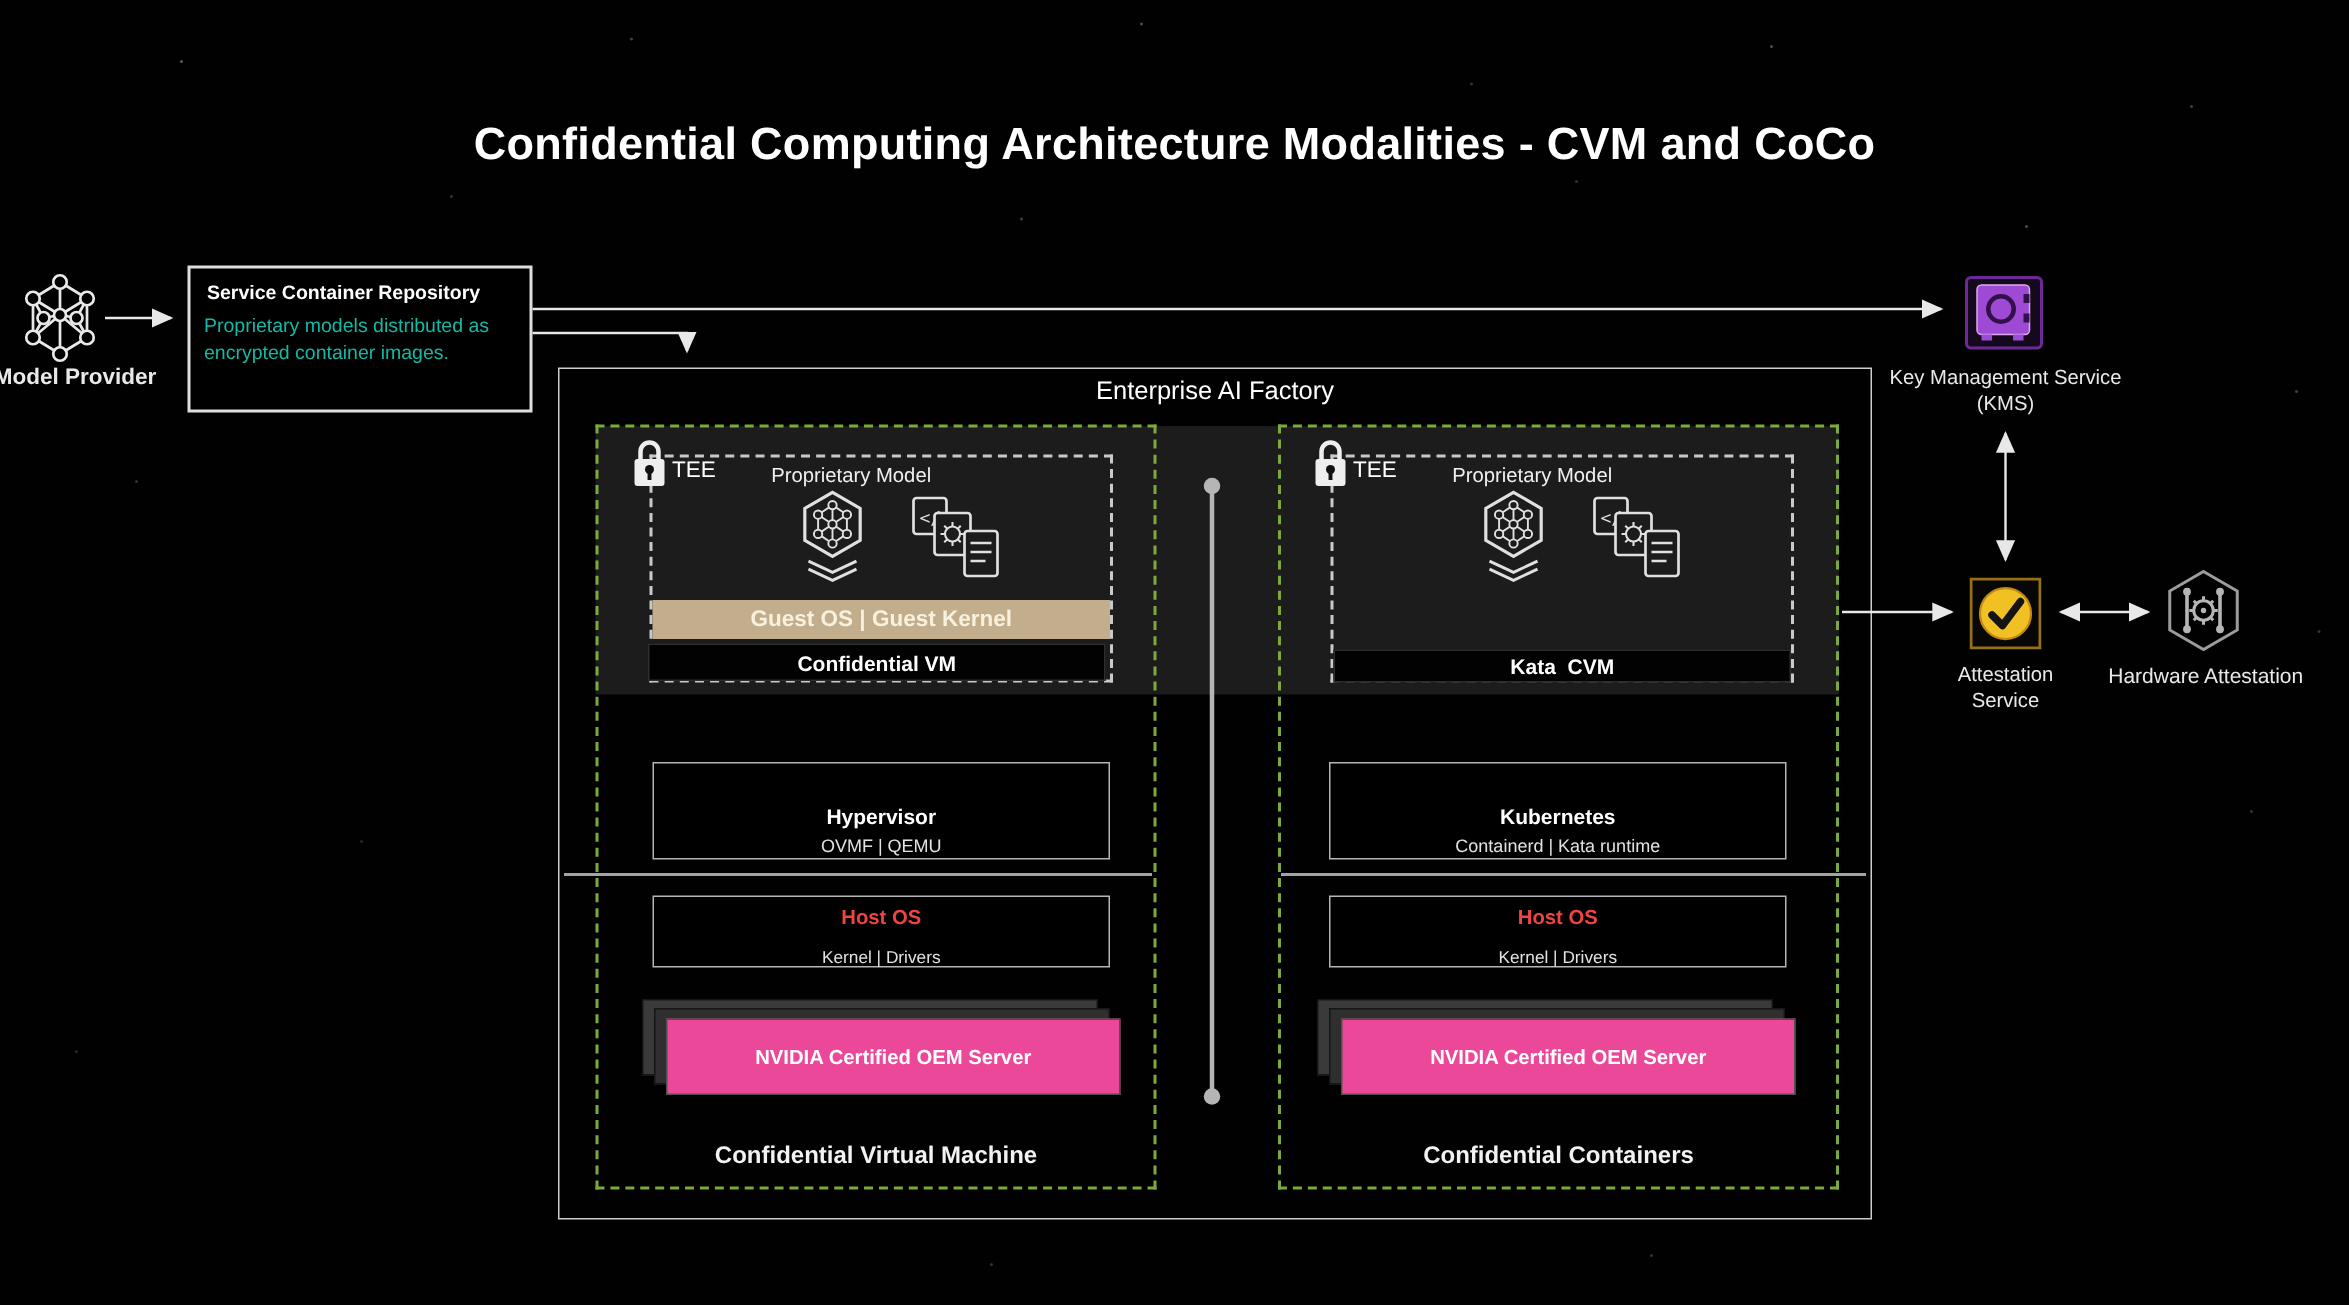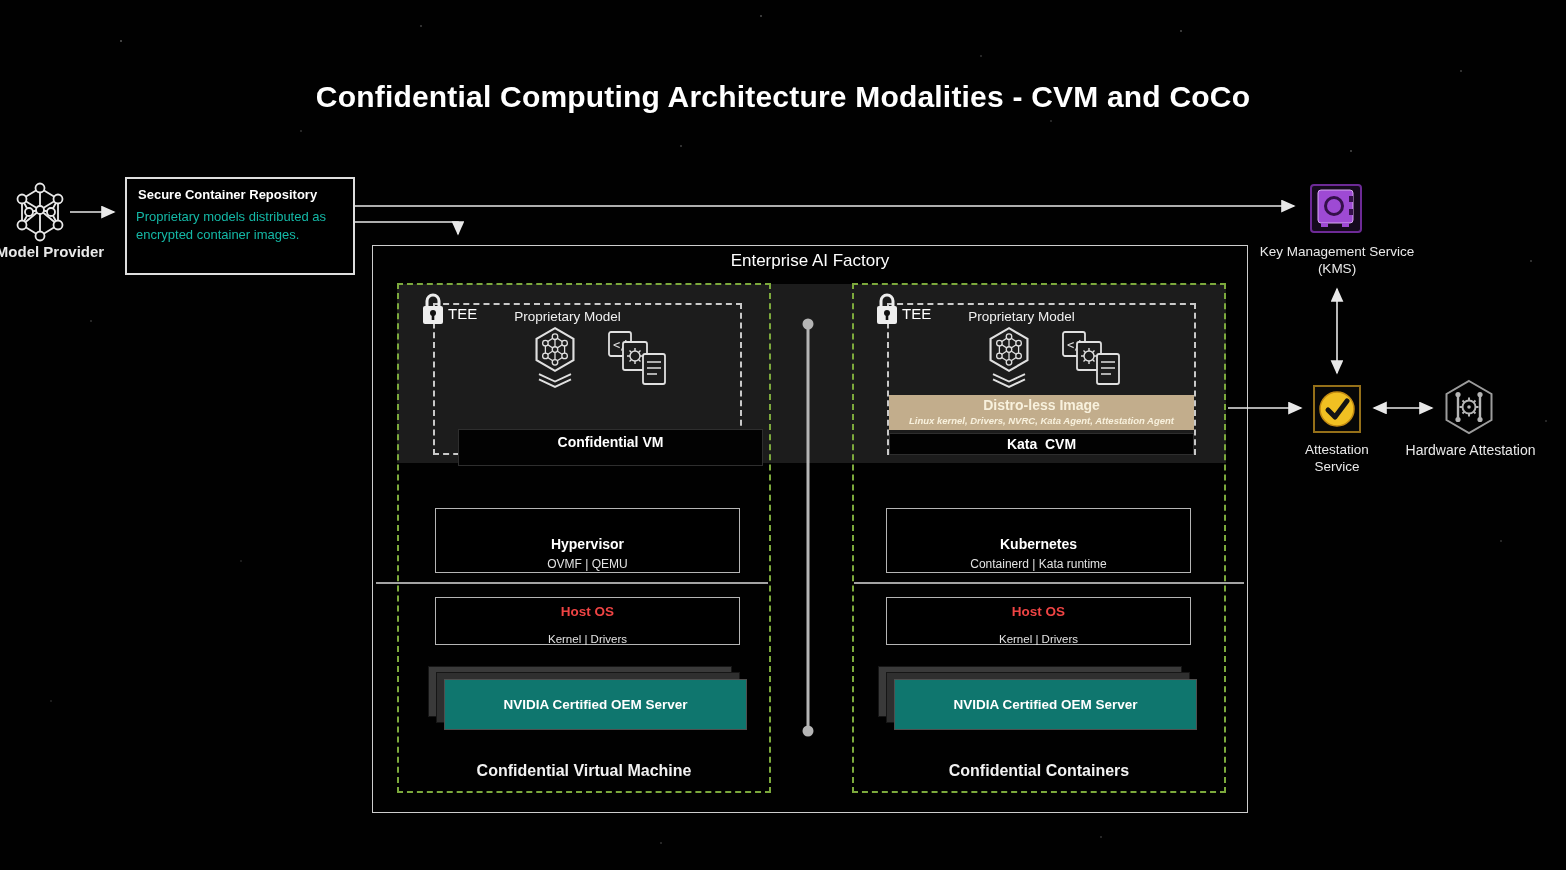--- a/index.html
+++ b/index.html
@@ -46,21 +46,21 @@
   .stack-title{font-size:14px;font-weight:700;margin-top:27px;color:#fff;}
   .stack-sub{font-size:12px;margin-top:5px;color:#e2e2e2;}
   .hostos-box{width:305px;height:48px;border:1px solid #b5b5b5;background:#000;box-sizing:border-box;}
   .hostos-title{font-size:13.5px;font-weight:700;margin-top:6px;color:#ef4444;}
   .hostos-sub{font-size:11.5px;margin-top:14px;color:#e2e2e2;}
 
   .divider{height:2px;background:#a3a3a3;}
 
   .srv-layer{width:304px;height:51px;box-sizing:border-box;border:1px solid #161616;}
   .srv-l3{background:#3a3a3a;} .srv-l2{background:#2f2f2f;}
-  .srv-main{width:303px;height:51px;background:#0f766e;border:1px solid #4f4f4f;box-sizing:border-box;
+  .srv-main{width:303px;height:51px;background:#ec4899;border:1px solid #4f4f4f;box-sizing:border-box;
             line-height:50px;font-size:13.5px;font-weight:700;color:#fff;}
 
   .col-caption{width:374px;font-size:16px;font-weight:700;color:#f2f2f2;}
 
   .side-label{font-size:13.5px;font-weight:400;color:#e9e9e9;line-height:1.25;}
   .mp-label{font-size:15px;font-weight:600;color:#e9e9e9;}
 </style>
 </head>
 <body>
 
@@ -105,21 +105,21 @@
           <circle cx="39" cy="30" r="4"></circle>
         <circle cx="10" cy="43" r="4.5"></circle>
           <circle cx="46" cy="43" r="4.5"></circle>
           <circle cx="28" cy="54" r="4.5"></circle>
       </g>
     </g>
   </svg>
   <div class="abs ctr mp-label" style="left:-10px;top:243px;width:120px">Model Provider</div>
 
   <div class="abs repo-box">
-    <div class="repo-title">Secure Container Repository</div>
+    <div class="repo-title">Service Container Repository</div>
     <div class="repo-desc">Proprietary models distributed as encrypted container images.</div>
   </div>
 
   <div class="abs ent-box"></div>
   <div class="abs ctr ent-title">Enterprise AI Factory</div>
   <div class="abs tee-band"></div>
 
   <div class="abs green-col" style="left:397px;top:283px"></div>
 
   <div class="abs green-col" style="left:852px;top:283px"></div>
@@ -158,21 +158,22 @@
       <text x="6" y="19" font-size="12" fill="#e0e0e0" stroke="none" font-family="DejaVu Sans Mono, monospace">&lt;/&gt;</text>
       <rect x="16" y="12" width="24" height="28" rx="2"></rect>
       <g stroke-width="1.4" fill="none">
         <circle cx="28" cy="26" r="5"></circle>
         <path d="M28,18 V21 M28,31 V34 M20,26 H23 M33,26 H36 M22.5,20.5 L24.5,22.5 M31.5,29.5 L33.5,31.5 M33.5,20.5 L31.5,22.5 M24.5,29.5 L22.5,31.5"></path>
       </g>
       <rect x="36" y="24" width="22" height="30" rx="2"></rect>
       <path d="M40,32 H54 M40,38 H54 M40,44 H50" fill="none" stroke-width="1.6"></path>
     </g>
   </svg>
-  <div class="abs ctr bar-black" style="left:458px;top:429px;height:37px;line-height:24px">Confidential VM</div>
+  <div class="abs ctr bar-tan bar-tan1" style="left:435px;top:400px">Guest OS | Guest Kernel</div>
+  <div class="abs ctr bar-black" style="left:432px;top:429px;height:25px;line-height:24px">Confidential VM</div>
 
   <div class="abs tee-dash" style="left:887px;top:303px"></div>
   <svg class="abs" style="left:876px;top:292px;z-index:7" width="22" height="34" viewBox="0 0 22 34">
     <path d="M5,15 V9 a6,6 0 0 1 12,0 V15" stroke="#eee" stroke-width="3" fill="none"></path>
     <rect x="1" y="14" width="20" height="18" rx="2" fill="#eee"></rect>
     <circle cx="11" cy="21" r="3" fill="#111"></circle>
       <rect x="9.7" y="22" width="2.6" height="6" fill="#111"></rect>
   </svg>
   <div class="abs tee-label" style="left:902px;top:305px">TEE</div>
   <div class="abs ctr prop-title" style="left:867px;top:309px">Proprietary Model</div>
@@ -201,24 +202,20 @@
       <text x="6" y="19" font-size="12" fill="#e0e0e0" stroke="none" font-family="DejaVu Sans Mono, monospace">&lt;/&gt;</text>
       <rect x="16" y="12" width="24" height="28" rx="2"></rect>
       <g stroke-width="1.4" fill="none">
         <circle cx="28" cy="26" r="5"></circle>
         <path d="M28,18 V21 M28,31 V34 M20,26 H23 M33,26 H36 M22.5,20.5 L24.5,22.5 M31.5,29.5 L33.5,31.5 M33.5,20.5 L31.5,22.5 M24.5,29.5 L22.5,31.5"></path>
       </g>
       <rect x="36" y="24" width="22" height="30" rx="2"></rect>
       <path d="M40,32 H54 M40,38 H54 M40,44 H50" fill="none" stroke-width="1.6"></path>
     </g>
   </svg>
-  <div class="abs ctr bar-tan" style="left:889px;top:395px;height:35px">
-    <div class="bar-tan-title">Distro-less Image</div>
-    <div class="bar-tan-detail">Linux kernel, Drivers, NVRC, Kata Agent, Attestation Agent</div>
-  </div>
   <div class="abs ctr bar-black pre" style="left:889px;top:433px;height:22px;line-height:21px">Kata  CVM</div>
 
   <div class="abs ctr stack-box" style="left:435px;top:508px">
     <div class="stack-title">Hypervisor</div>
     <div class="stack-sub">OVMF | QEMU</div>
   </div>
   <div class="abs ctr stack-box" style="left:886px;top:508px">
     <div class="stack-title">Kubernetes</div>
     <div class="stack-sub">Containerd | Kata runtime</div>
   </div>

